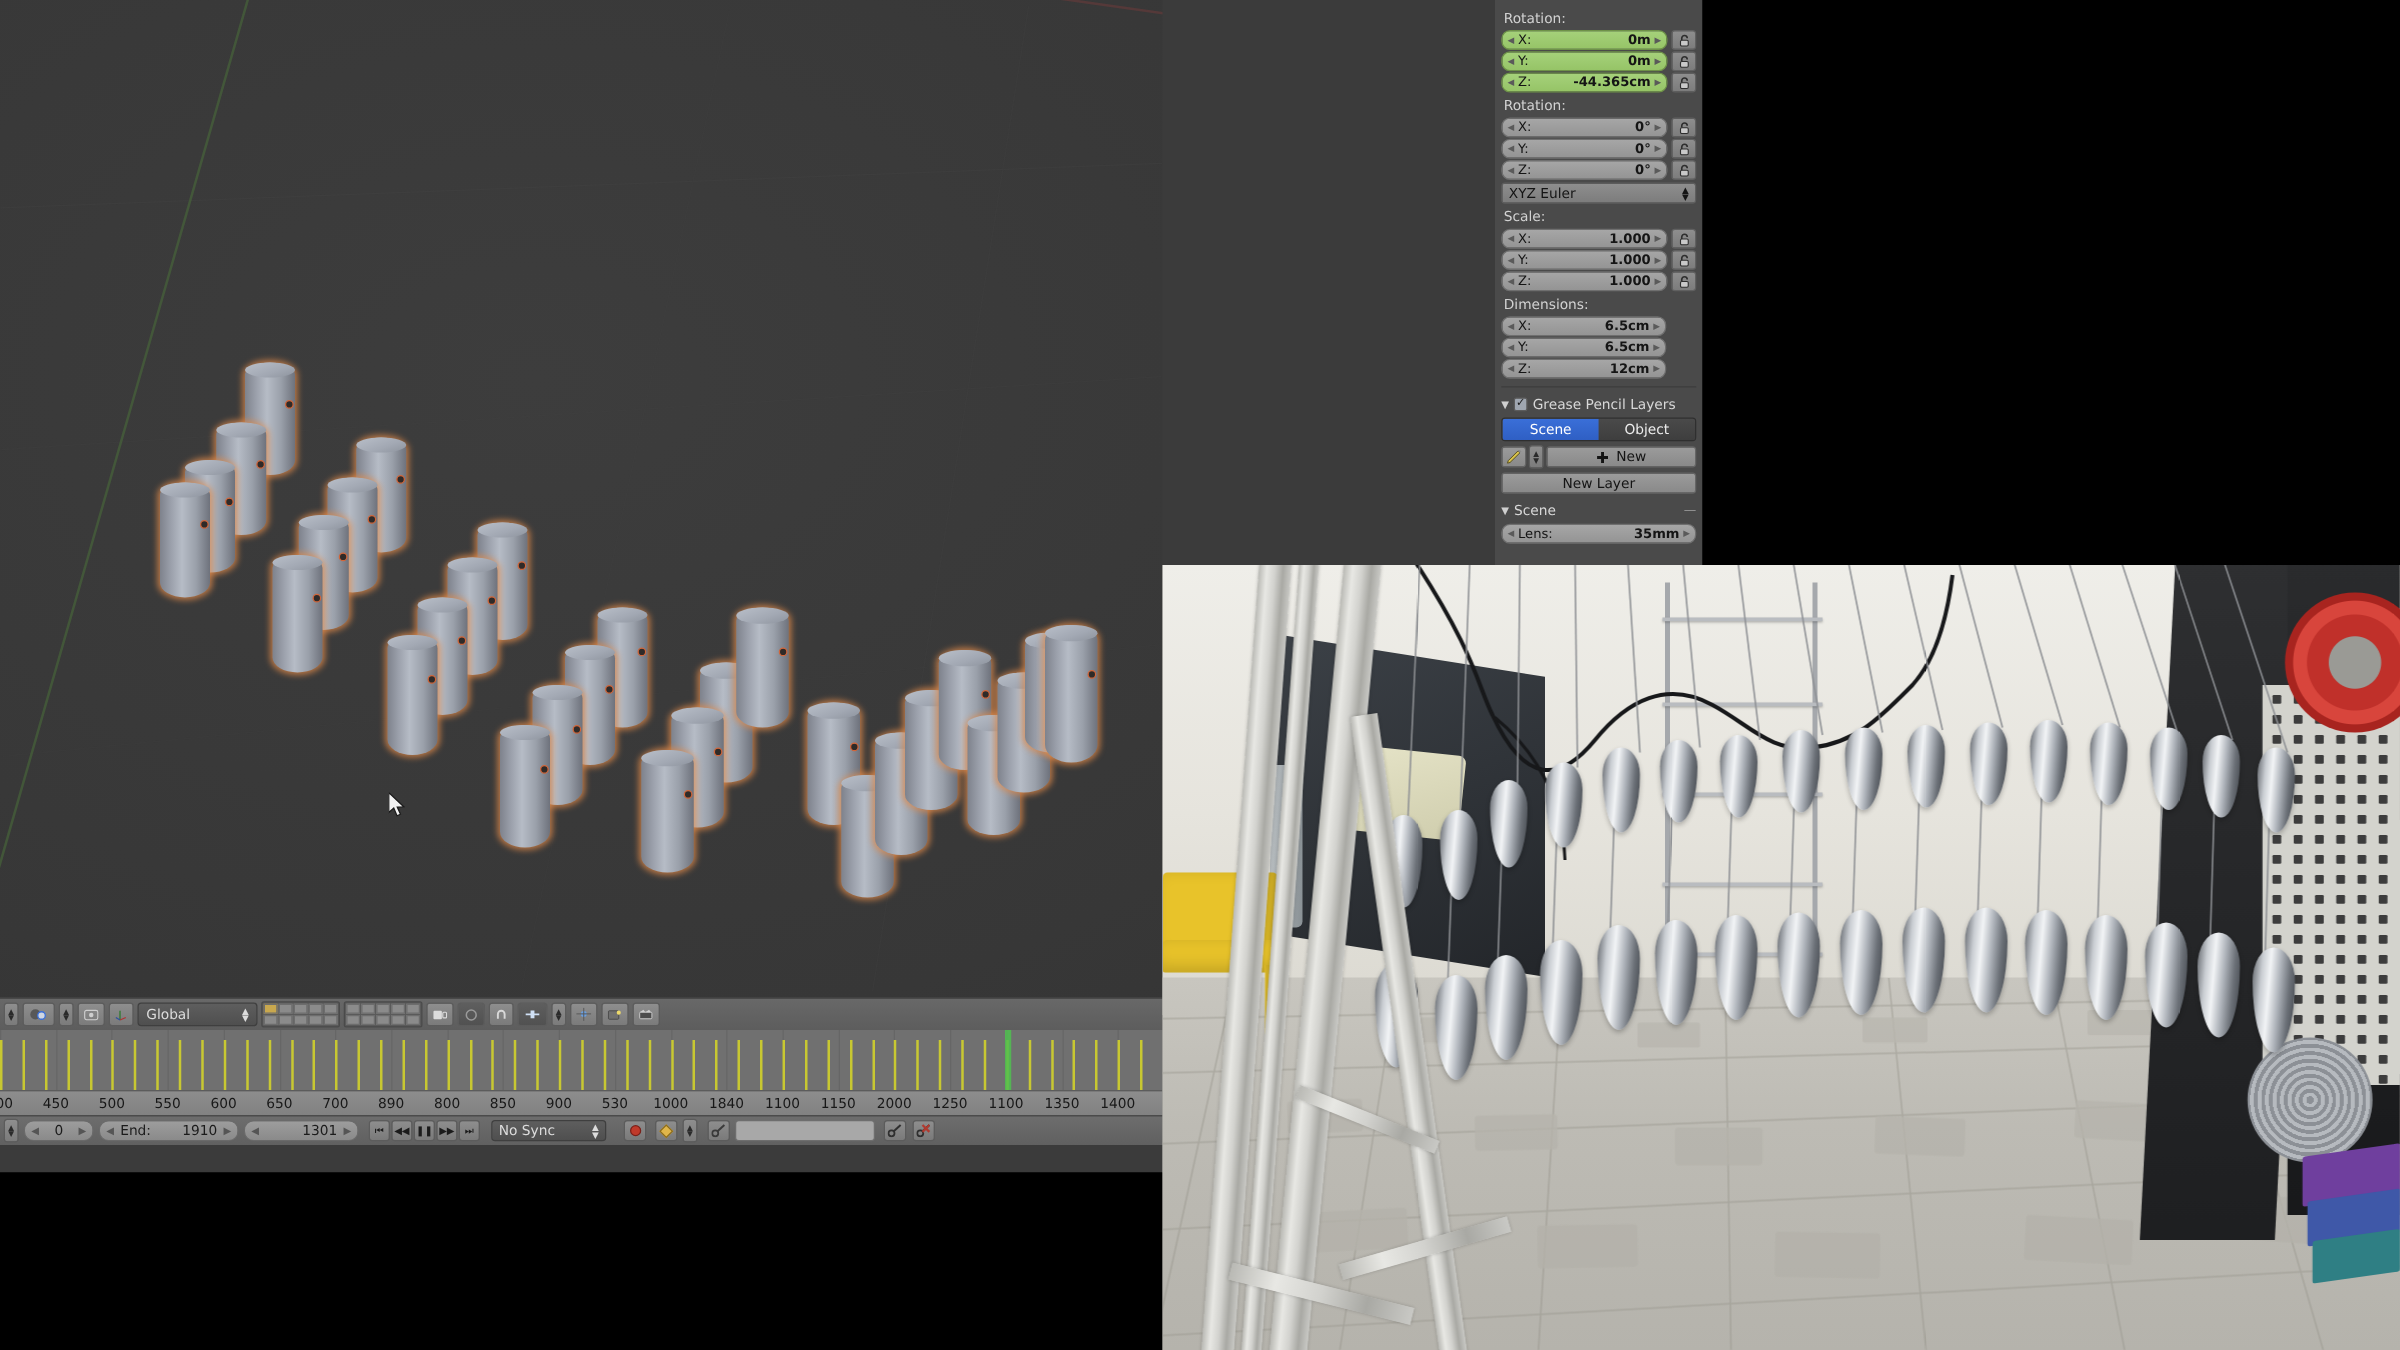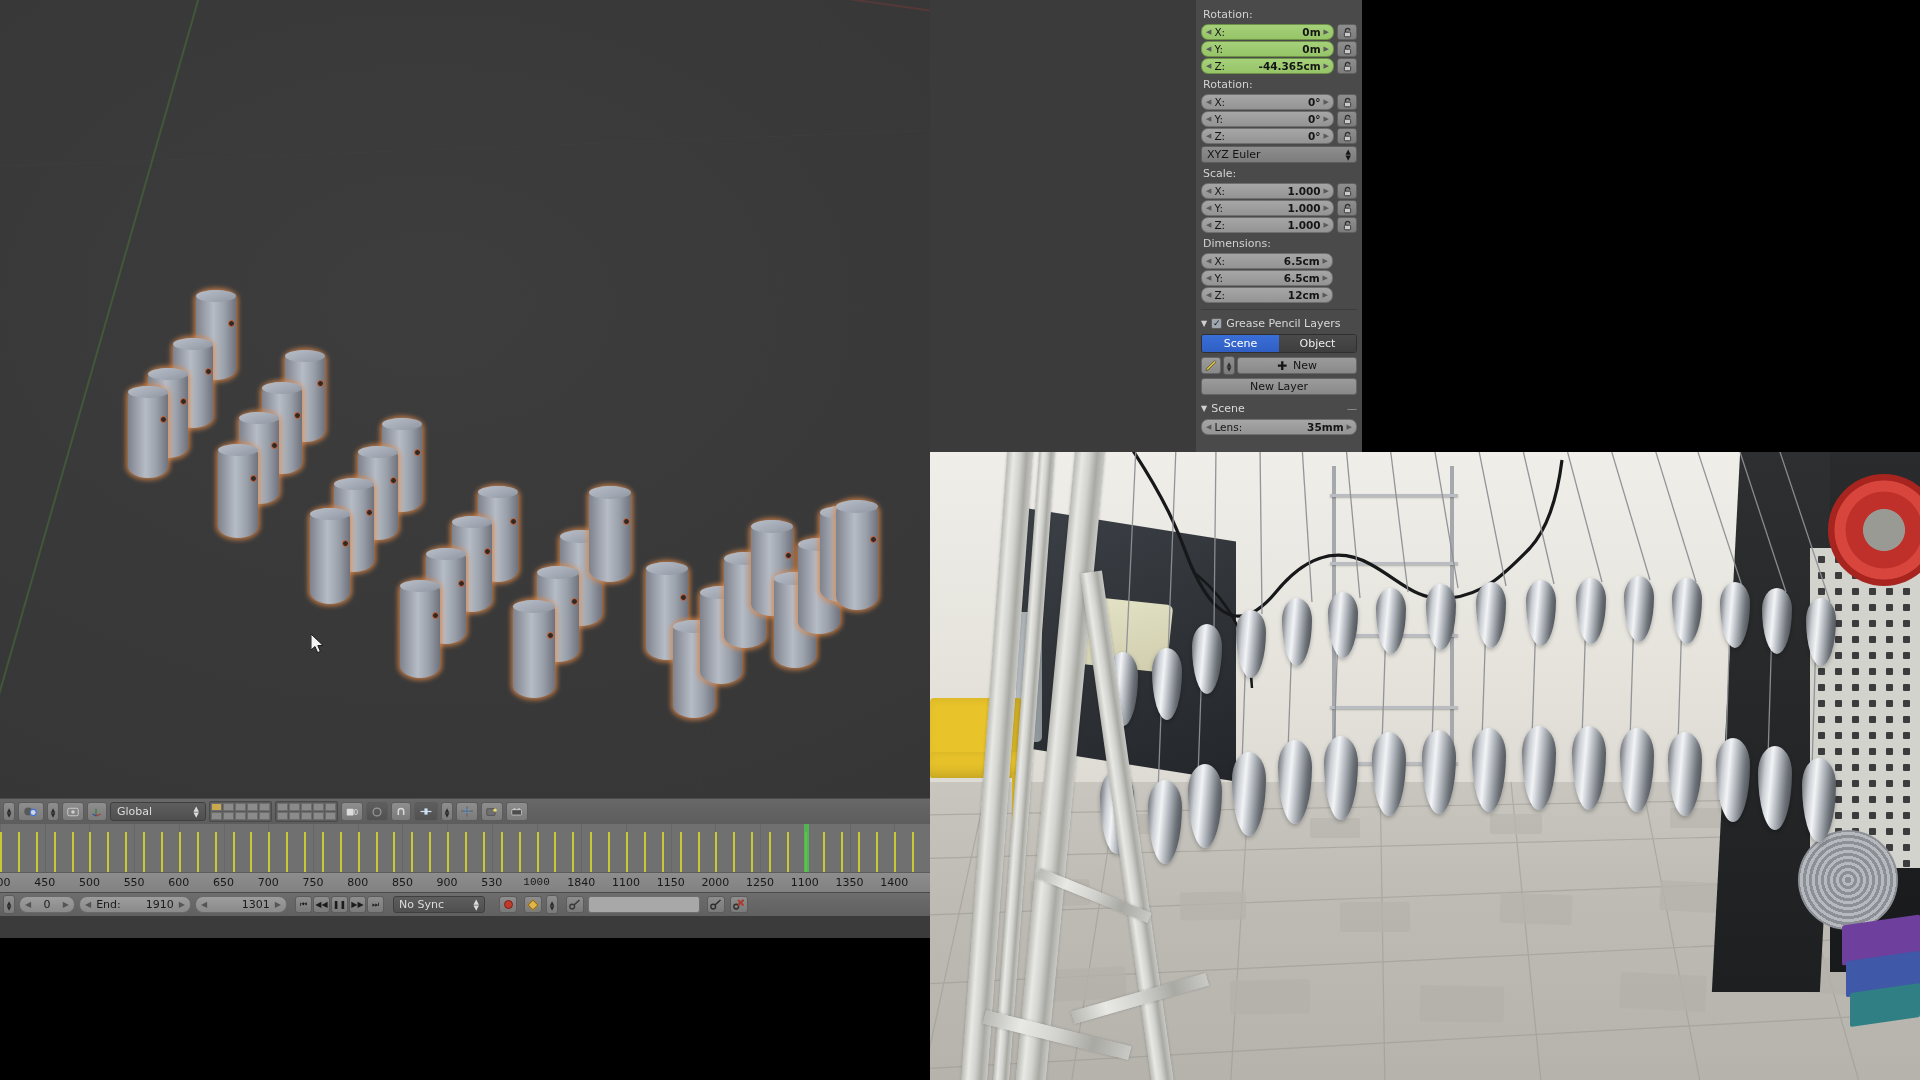--- a/index.html
+++ b/index.html
@@ -551,26 +551,26 @@
         <div id="playhead" style="left: 803.702px;"></div>
       </div>
     <div id="tl-ruler">
         <div class="tl-label" style="left: 0px;">400</div>
         <div class="tl-label" style="left: 44.7115px;">450</div>
         <div class="tl-label" style="left: 89.4231px;">500</div>
         <div class="tl-label" style="left: 134.135px;">550</div>
         <div class="tl-label" style="left: 178.846px;">600</div>
         <div class="tl-label" style="left: 223.558px;">650</div>
         <div class="tl-label" style="left: 268.269px;">700</div>
-        <div class="tl-label" style="left: 312.981px;">750</div>
+        <div class="tl-label" style="left: 312.981px;">890</div>
         <div class="tl-label" style="left: 357.692px;">800</div>
         <div class="tl-label" style="left: 402.404px;">850</div>
         <div class="tl-label" style="left: 447.115px;">900</div>
         <div class="tl-label" style="left: 491.827px;">530</div>
-        <div class="tl-label" style="left: 536.538px; font-family: Liberation Mono, monospace;">1000</div>
+        <div class="tl-label" style="left: 536.538px;">1000</div>
         <div class="tl-label" style="left: 581.25px;">1840</div>
         <div class="tl-label" style="left: 625.962px;">1100</div>
         <div class="tl-label" style="left: 670.673px;">1150</div>
         <div class="tl-label" style="left: 715.385px;">2000</div>
         <div class="tl-label" style="left: 760.096px;">1250</div>
         <div class="tl-label" style="left: 804.808px;">1100</div>
         <div class="tl-label" style="left: 849.519px;">1350</div>
         <div class="tl-label" style="left: 894.231px;">1400</div>
       </div>
   </div>

